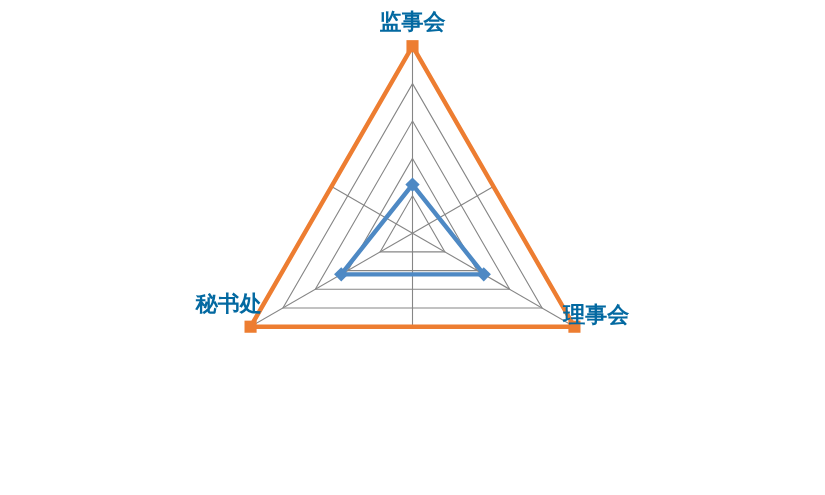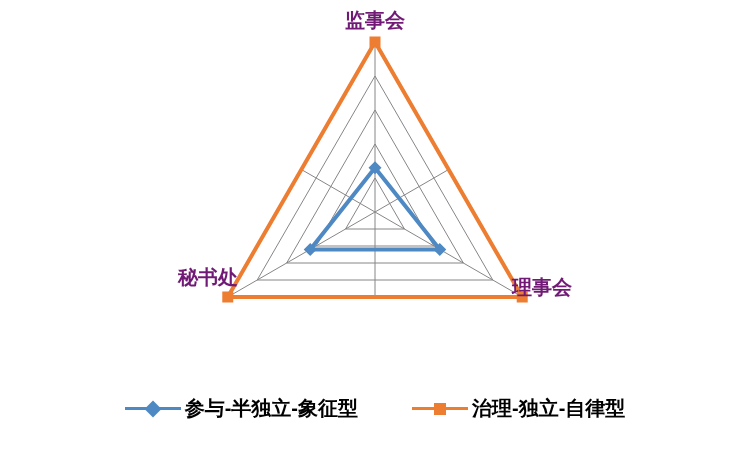--- a/index.html
+++ b/index.html
@@ -29,21 +29,21 @@
     top: 0;
     width: 750px;
     height: 450px;
     display: block;
   }
 
   .axis-label {
     position: absolute;
     font-size: 20px;
     font-weight: 700;
-    color: #701a75;
+    color: #0369a1;
     white-space: nowrap;
     line-height: 1;
     letter-spacing: 0px;
   }
 
   #label-top {
     left: 375px;
     top: 10px;
     transform: translateX(-50%);
   }
@@ -147,33 +147,14 @@
         <rect x="222.28" y="291.50" width="11" height="11" fill="#ED7D31"></rect>
       </g>
   </svg>
 
   <div class="axis-label" id="label-top">监事会</div>
 
   <div class="axis-label" id="label-right">理事会</div>
 
   <div class="axis-label" id="label-left">秘书处</div>
 
-  <div id="legend">
-
-    <div class="legend-entry">
-      <span class="legend-key">
-        <span class="legend-key-line" id="lk-line-0" style="background: rgb(78, 137, 196);"></span>
-        <span class="legend-key-marker diamond" id="lk-marker-0" style="background: rgb(78, 137, 196);"></span>
-      </span>
-      <span class="legend-text">参与-半独立-象征型</span>
-    </div>
-
-    <div class="legend-entry">
-      <span class="legend-key">
-        <span class="legend-key-line" id="lk-line-1" style="background: rgb(237, 125, 49);"></span>
-        <span class="legend-key-marker square" id="lk-marker-1" style="background: rgb(237, 125, 49);"></span>
-      </span>
-      <span class="legend-text">治理-独立-自律型</span>
-    </div>
-
-  </div>
 
 </div>
 
 </body></html>

